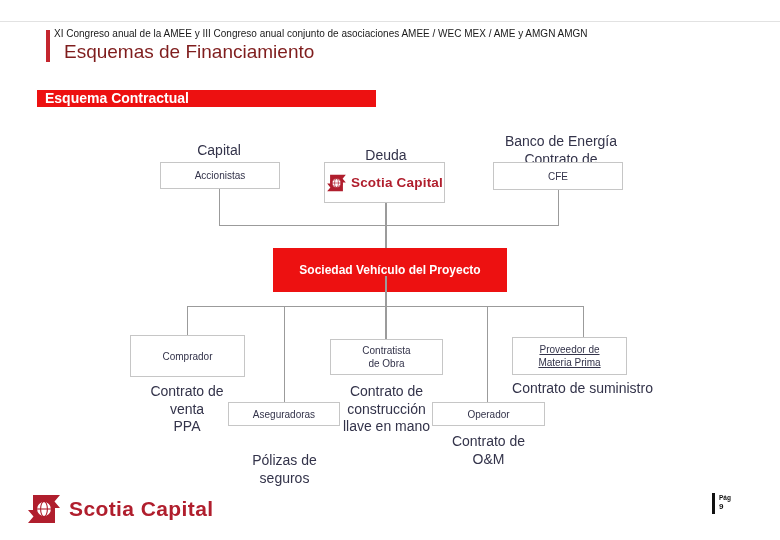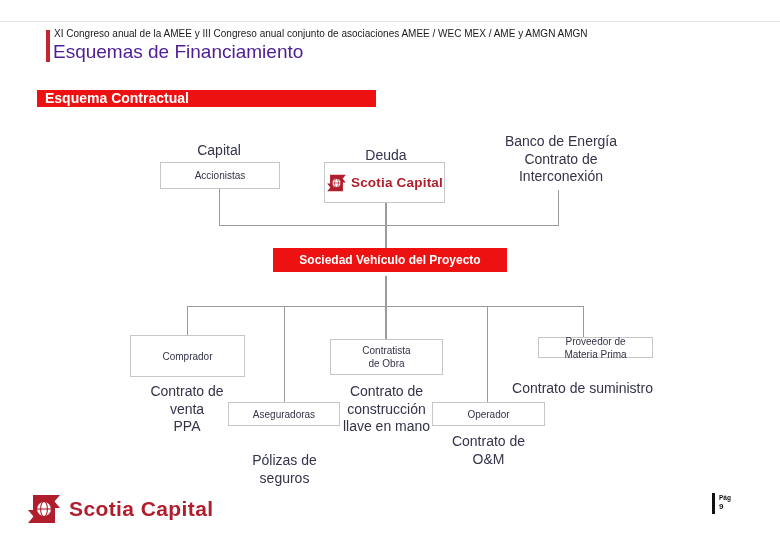--- a/index.html
+++ b/index.html
@@ -5,44 +5,44 @@
   html,body{margin:0;padding:0;background:#fff;}
   .slide{
     position:relative;width:780px;height:540px;background:#ffffff;overflow:hidden;
     font-family:"Liberation Sans",sans-serif;color:#33334a;
   }
   .abs{position:absolute;}
   .top-rule{left:0;top:21px;width:780px;height:1px;background:#e2e2e2;}
   
   .accent-bar{left:46px;top:30px;width:4px;height:32px;background:#c4262e;}
   .title-line1{left:54px;top:28px;width:640px;font-size:10px;color:#1a1a1a;white-space:nowrap;}
-  .title-line2{left:53px;top:41px;width:420px;font-size:19px;color:#4c1d95;}
+  .title-line2{left:64px;top:41px;width:420px;font-size:19px;color:#7f1d1d;}
   
   .banner{left:37px;top:90px;width:339px;height:17px;background:#ed1111;color:#ffffff;
     font-size:14px;font-weight:bold;line-height:17px;padding-left:8px;box-sizing:border-box;}
   
   .dbox{background:#ffffff;border:1px solid #c6c6c6;display:flex;align-items:center;
     justify-content:center;text-align:center;font-size:10px;color:#33334a;box-sizing:border-box;}
   .dlabel{font-size:14px;color:#33334a;text-align:center;line-height:1.25;}
   .preline{white-space:pre-line;}
   .line{background:#9b9b9b;}
   
   .box-accionistas{left:160px;top:162px;width:120px;height:27px;}
   .box-scotia{left:324px;top:162px;width:121px;height:41px;}
   .box-cfe{left:493px;top:162px;width:130px;height:28px;}
   .label-capital{left:159px;top:142px;width:120px;}
   .label-deuda{left:326px;top:147px;width:120px;}
   .label-banco{left:481px;top:133px;width:160px;}
   
-  .spv{left:273px;top:248px;width:234px;height:24px;background:#ed1111;color:#ffffff;
+  .spv{left:273px;top:248px;width:234px;height:44px;background:#ed1111;color:#ffffff;
     font-size:12px;font-weight:bold;display:flex;align-items:center;justify-content:center;}
   
   .box-comprador{left:130px;top:335px;width:115px;height:42px;}
   .box-contratista{left:330px;top:339px;width:113px;height:36px;line-height:1.3;}
-  .box-proveedor{left:538px;top:337px;width:115px;height:21px;line-height:1.3;}
+  .box-proveedor{left:512px;top:337px;width:115px;height:38px;line-height:1.3;text-decoration:underline;}
   .label-venta{left:137px;top:383px;width:100px;}
   .label-construccion{left:314px;top:383px;width:145px;}
   .label-suministro{left:512px;top:380px;width:141px;}
   .box-aseguradoras{left:228px;top:402px;width:112px;height:24px;}
   .box-operador{left:432px;top:402px;width:113px;height:24px;}
   .label-polizas{left:232px;top:452px;width:105px;}
   .label-om{left:436px;top:433px;width:105px;}
   
   .tv1{left:219px;top:189px;width:1px;height:36px;}
   .tv2{left:558px;top:190px;width:1px;height:35px;}
@@ -92,20 +92,21 @@
         <polygon points="2,16 29,16 29,29 2,29 7.5,22.5" fill="#b01e2d"></polygon>
         <rect x="7" y="12" width="22" height="6" fill="#b01e2d"></rect>
         <circle cx="18" cy="15" r="7.6" fill="#ffffff" stroke="#b01e2d" stroke-width="1.4"></circle>
         <ellipse cx="18" cy="15" rx="3.4" ry="7.6" fill="none" stroke="#b01e2d" stroke-width="1.1"></ellipse>
         <line x1="10.4" y1="15" x2="25.6" y2="15" stroke="#b01e2d" stroke-width="1.1"></line>
       </svg>
       <span class="word">Scotia Capital</span>
     </span>
   </div>
 
+  <div class="abs dbox box-cfe">CFE</div>
 
   <div class="abs line tv1"></div>
   <div class="abs line tv2"></div>
   <div class="abs line th"></div>
   <div class="abs line tcv"></div>
 
   <div class="abs spv">Sociedad Vehículo del Proyecto</div>
 
   <div class="abs line bcv"></div>
   <div class="abs line bh"></div>

